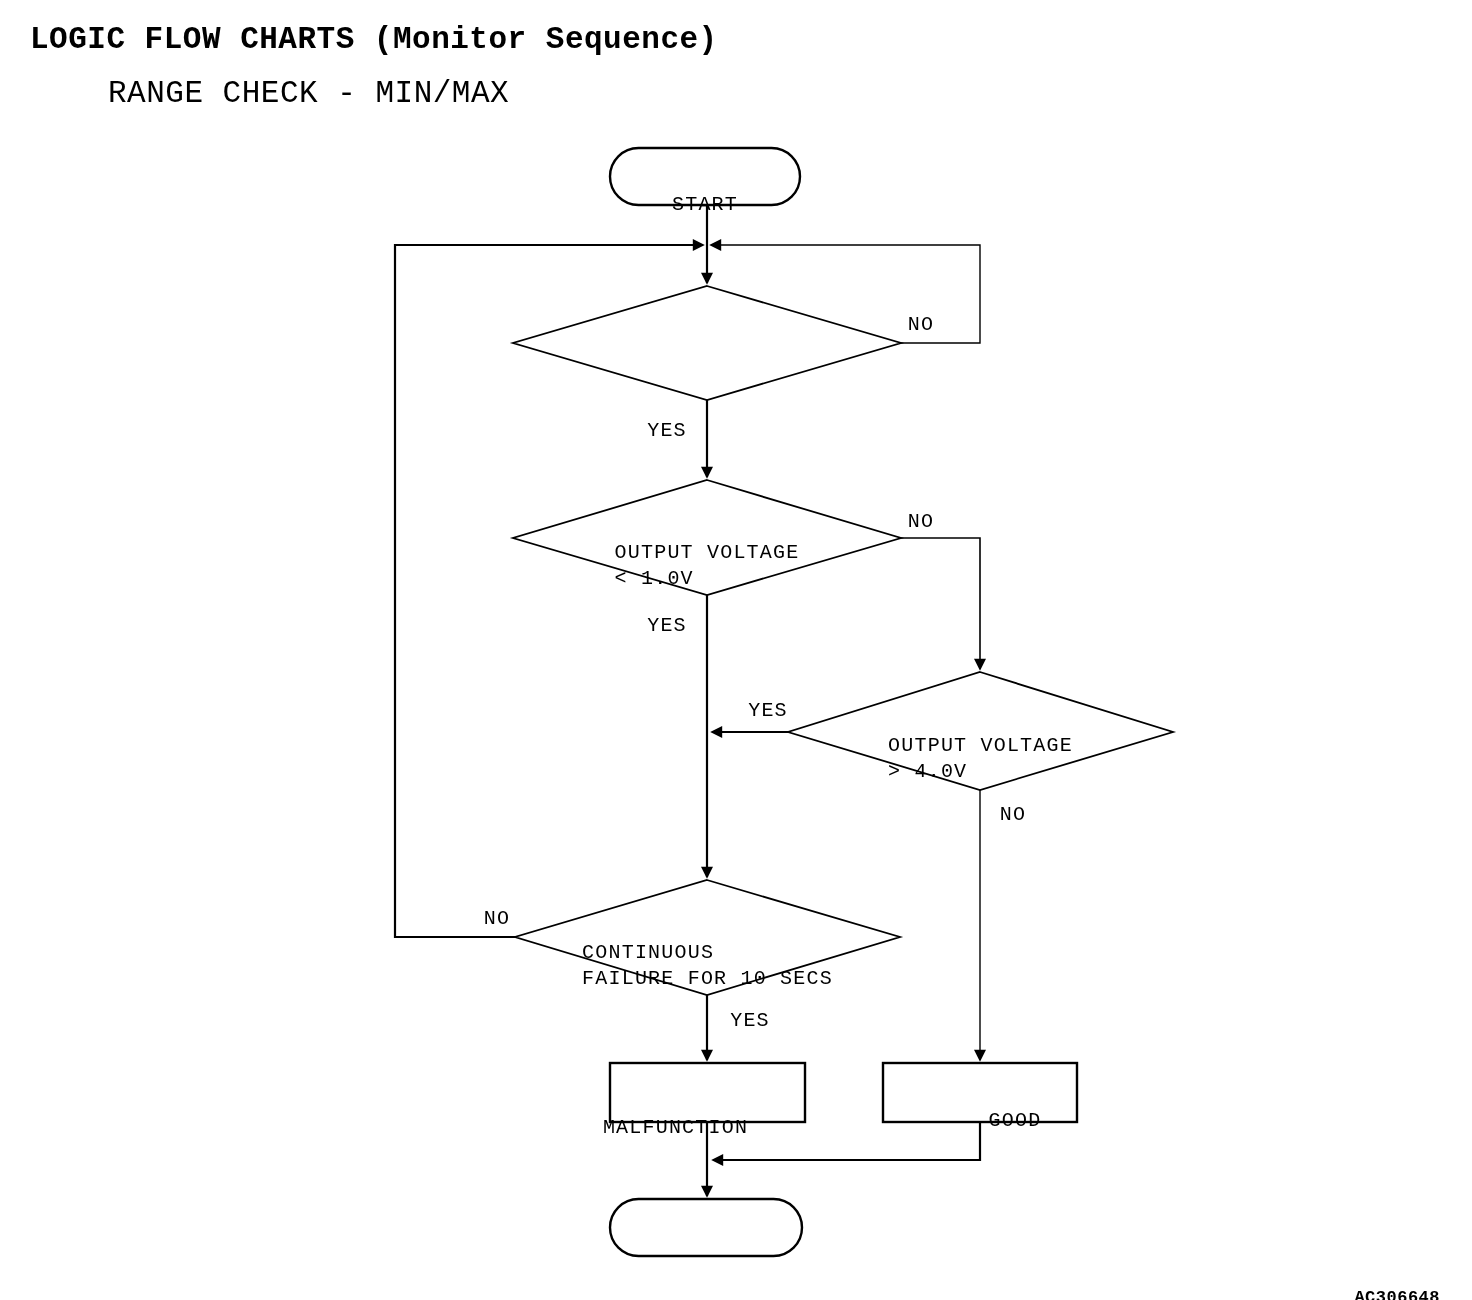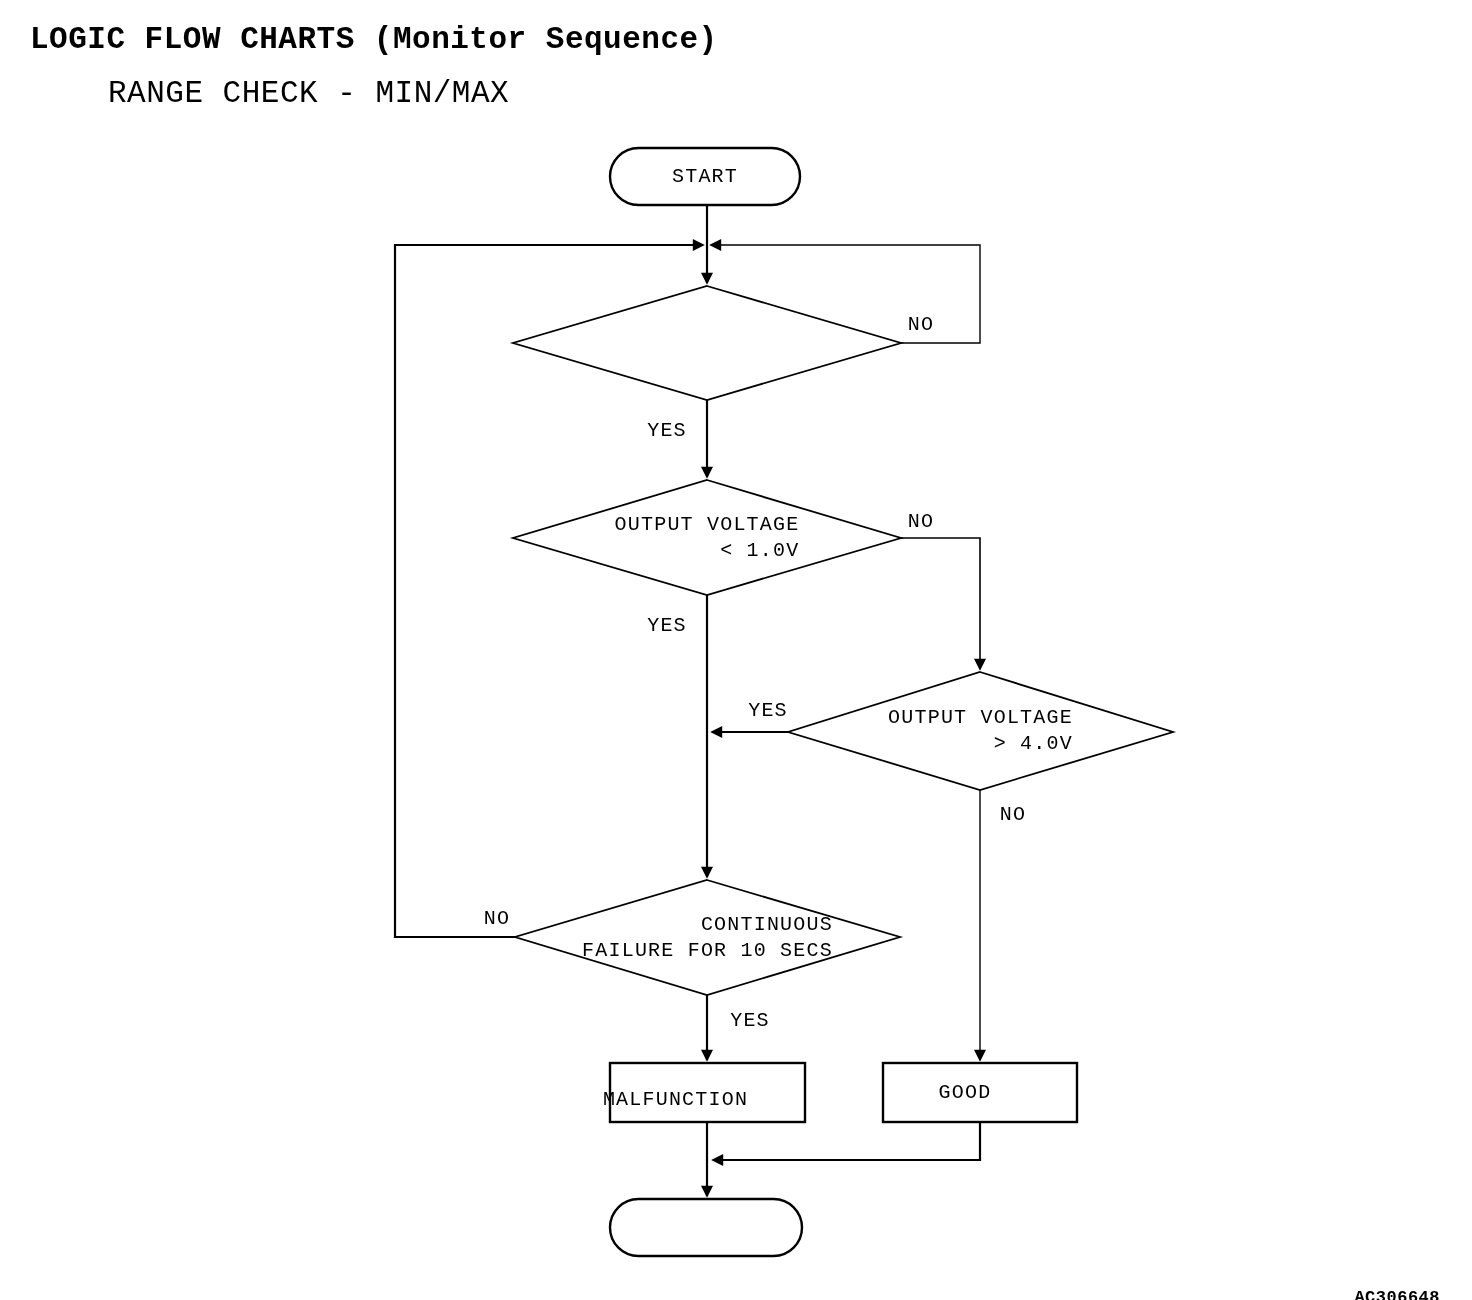--- a/index.html
+++ b/index.html
@@ -38,26 +38,27 @@
   svg.canvas {
     position: absolute;
     left: 0;
     top: 0;
   }
   .node-label {
     position: absolute;
     display: flex;
     align-items: center;
     justify-content: center;
-    text-align: right;
+    text-align: left;
     font-size: 20px;
     line-height: 26px;
     letter-spacing: 1.2px;
     white-space: pre-line;
     color: #000000;
+    margin-top: 28px;
   }
   .edge-label {
     position: absolute;
     transform: translate(-50%, -50%);
     font-size: 20px;
     letter-spacing: 1.2px;
     white-space: nowrap;
     color: #000000;
     text-align: right;
   }
@@ -142,21 +143,21 @@
 &lt; 1.0V</div>
 
   <div class="node-label" style="left:788px; top:672px; width:385px; height:118px;">OUTPUT VOLTAGE
 &gt; 4.0V</div>
 
   <div class="node-label" style="left:515px; top:880px; width:385px; height:115px;">CONTINUOUS
 FAILURE FOR 10 SECS</div>
 
   <div class="node-label" style="left:578px; top:1063px; width:195px; height:74px;">MALFUNCTION</div>
 
-  <div class="node-label" style="left:868px; top:1063px; width:194px; height:59px;">GOOD</div>
+  <div class="node-label" style="left:918px; top:1063px; width:194px; height:59px;">GOOD</div>
 
 
   <div class="edge-label" style="left:921px; top:324px;">NO</div>
 
   <div class="edge-label" style="left:667px; top:430px;">YES</div>
 
   <div class="edge-label" style="left:921px; top:521px;">NO</div>
 
   <div class="edge-label" style="left:667px; top:625px;">YES</div>
 

